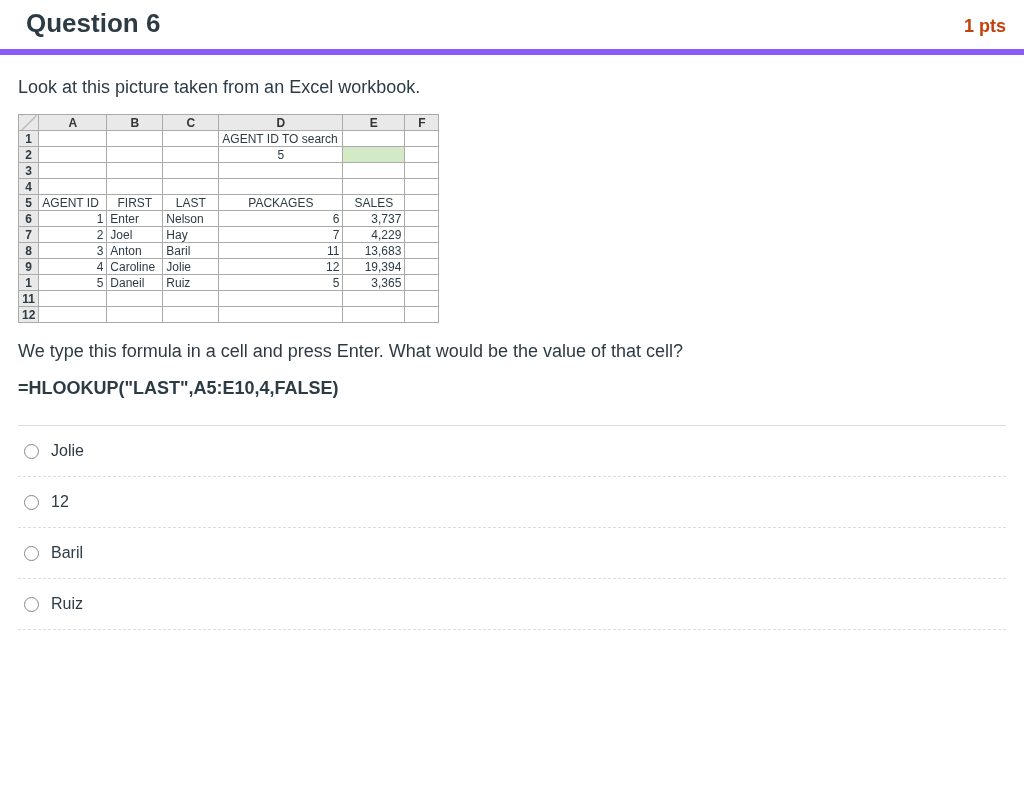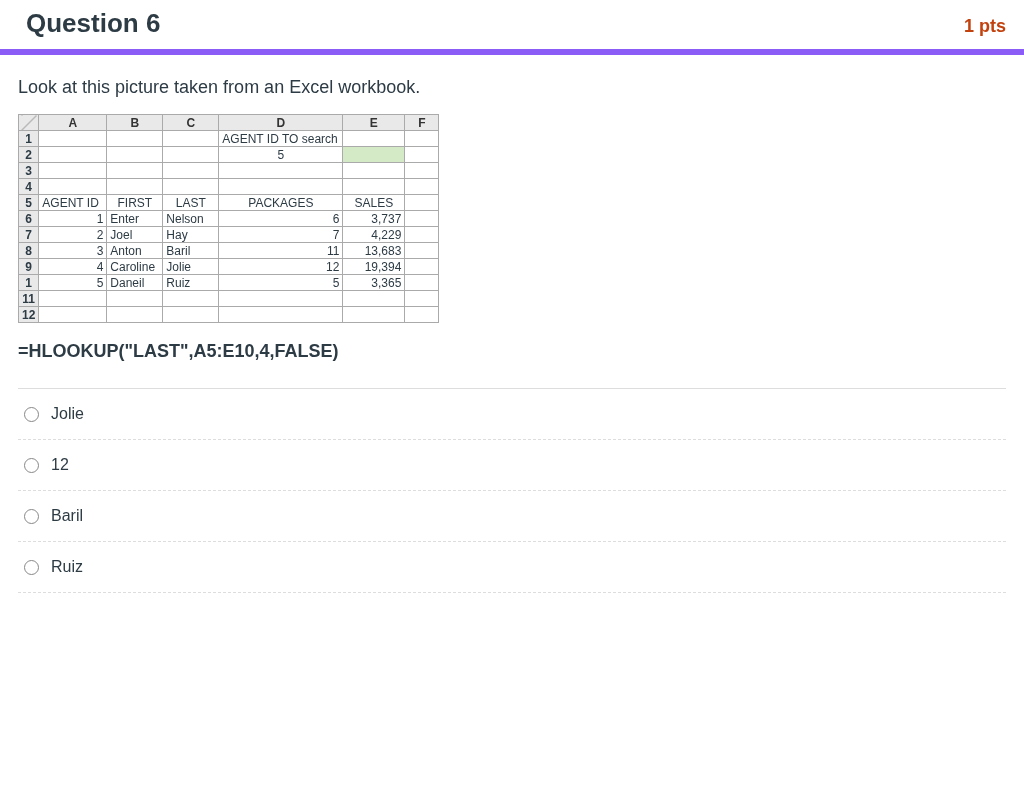--- a/index.html
+++ b/index.html
@@ -218,20 +218,21 @@
           <td></td>
           <td></td>
           <td></td>
           <td></td>
           <td></td>
           <td></td>
         </tr>
   </tbody>
     </table>
 
+  <div class="stem">We type this formula in a cell and press Enter. What would be the value of that cell?</div>
   <div class="formula">=HLOOKUP("LAST",A5:E10,4,FALSE)</div>
 
   <div class="answers">
     <div class="answer">
       <span class="radio"></span>
       <span>Jolie</span>
     </div>
     <div class="answer">
       <span class="radio"></span>
       <span>12</span>

